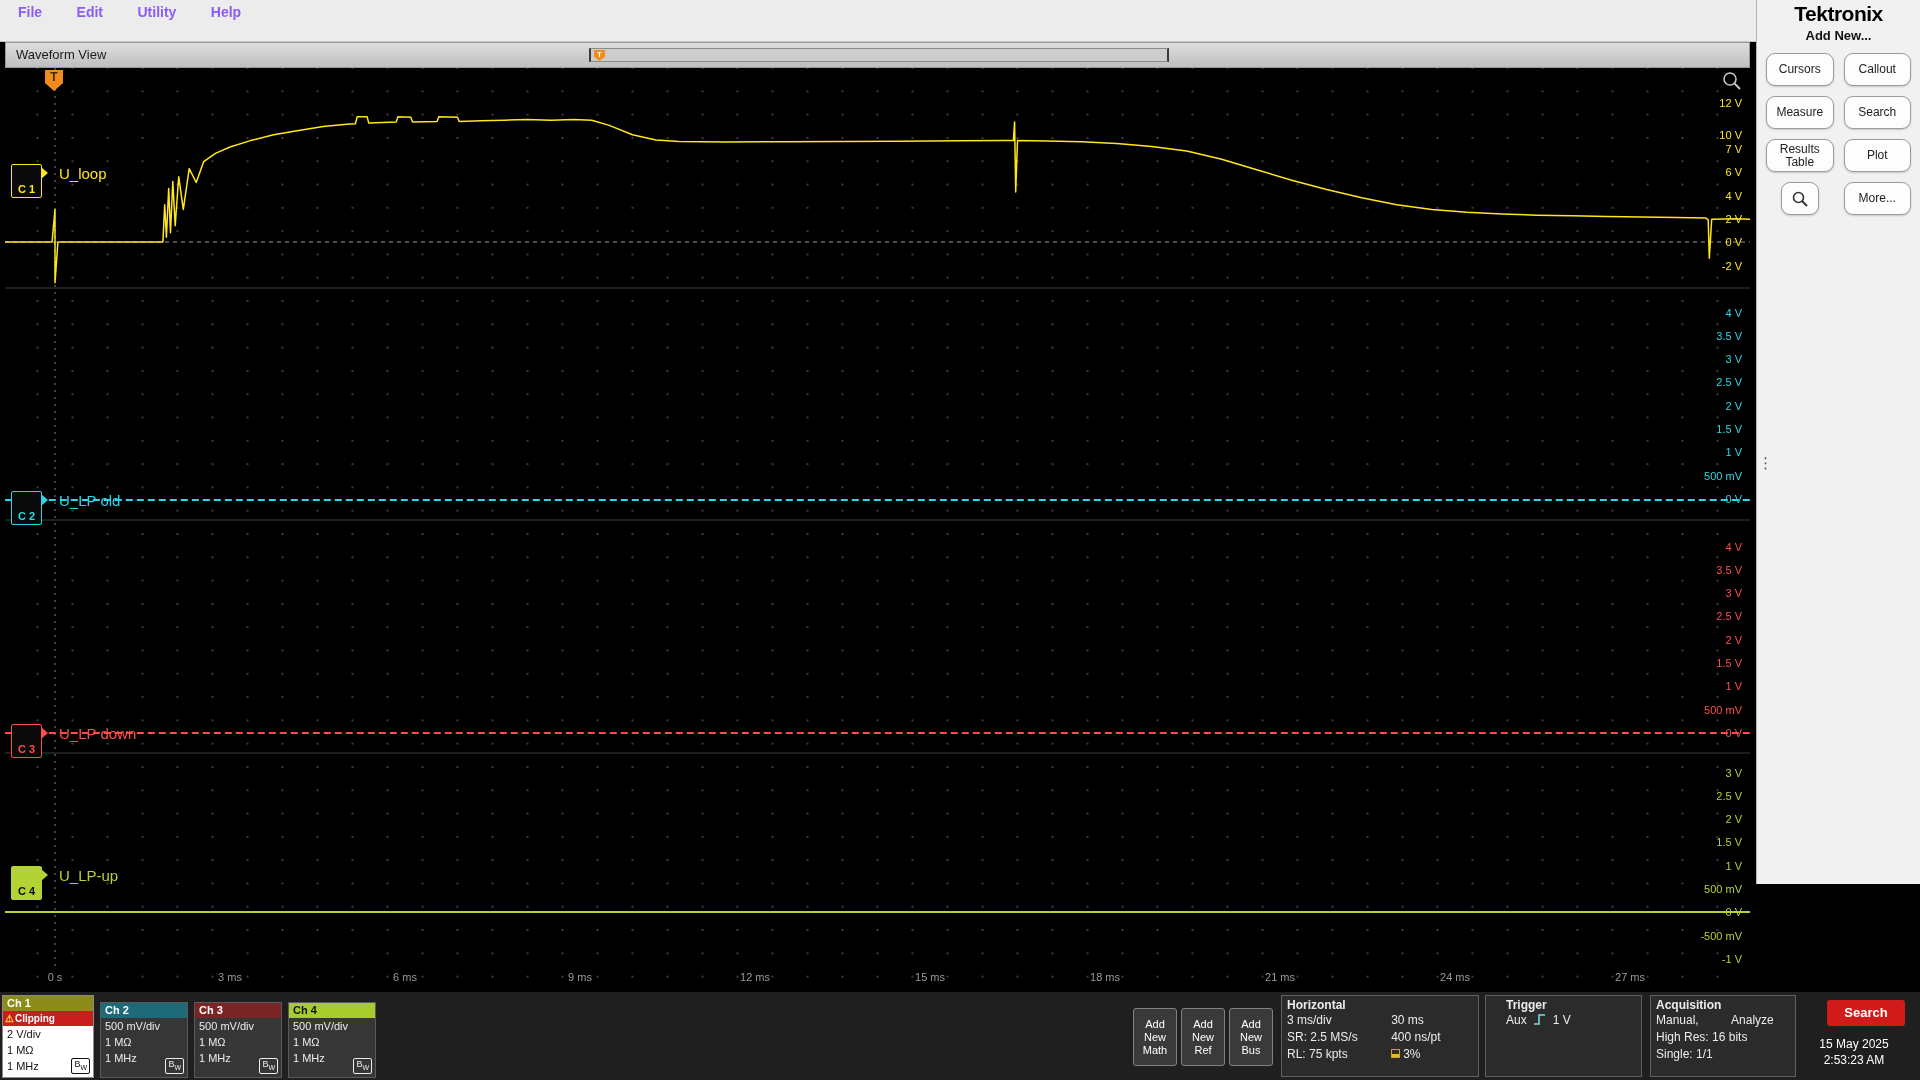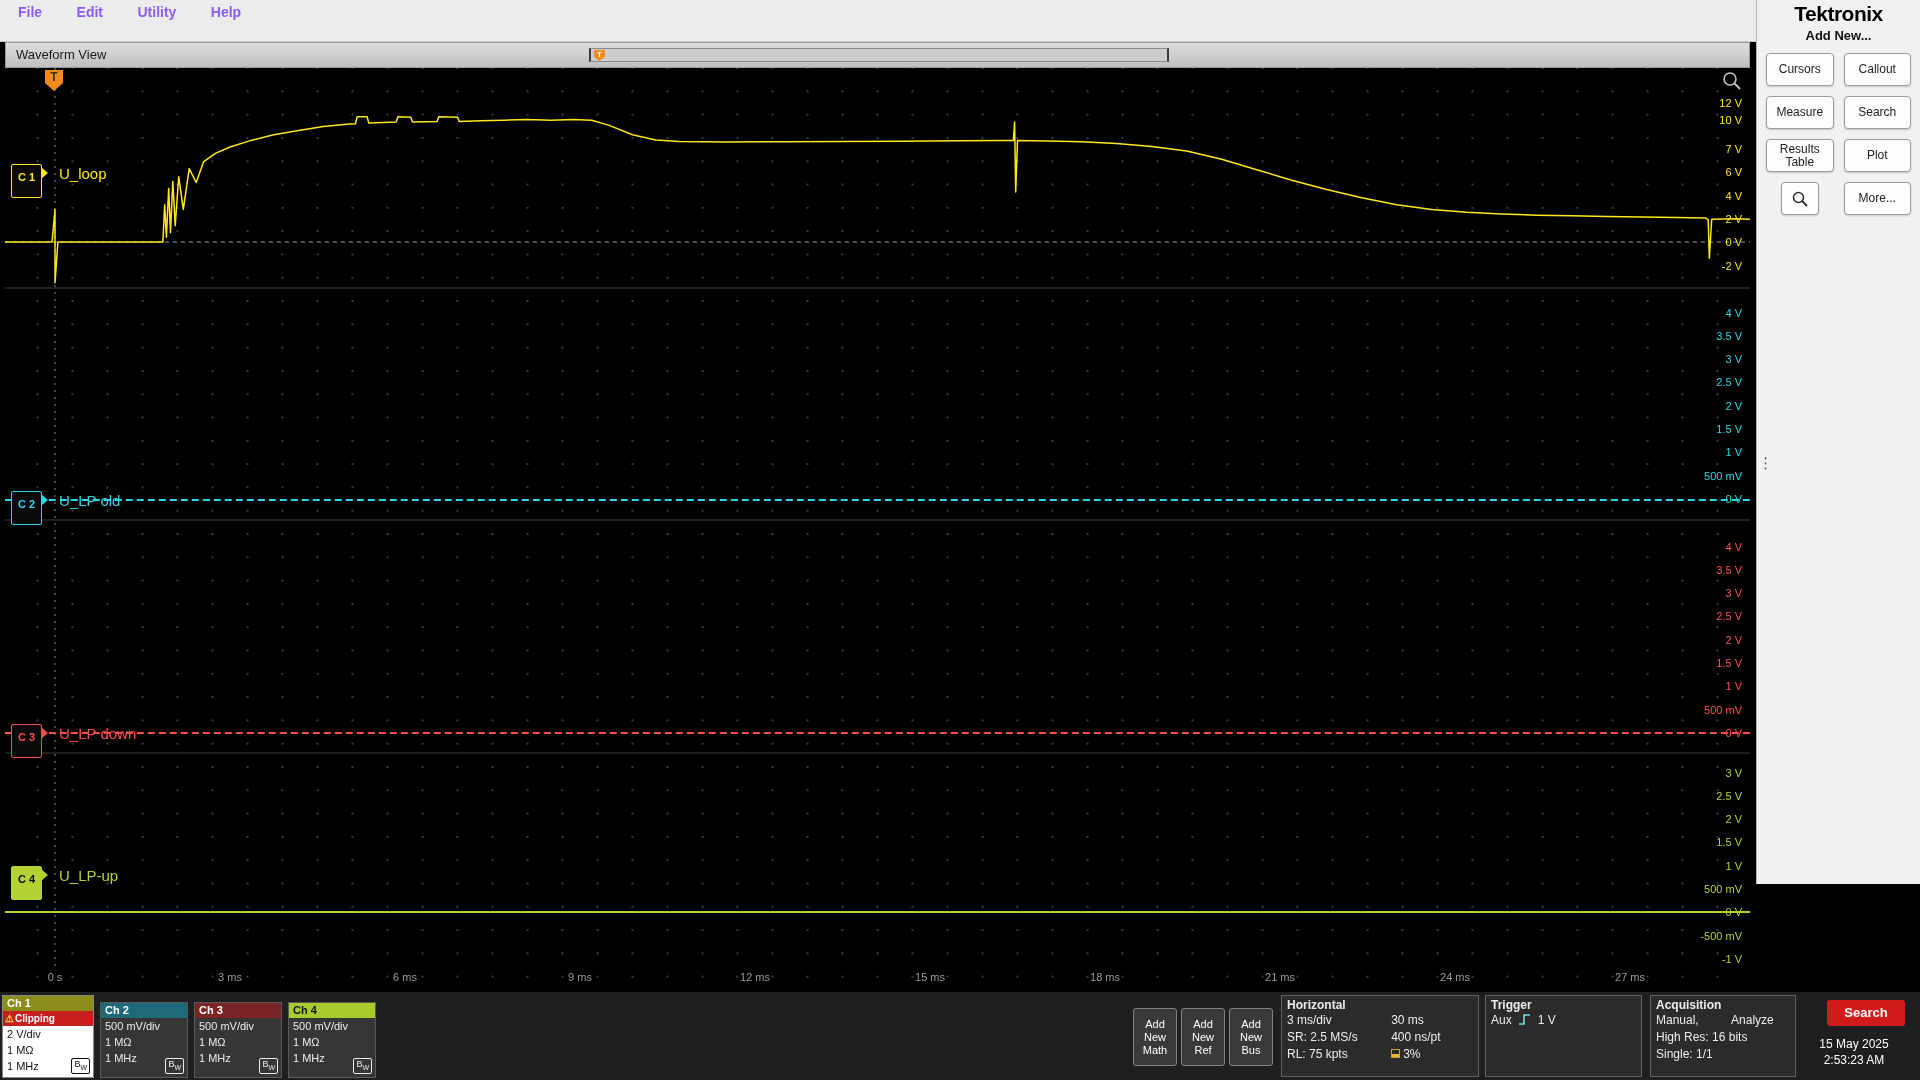--- a/index.html
+++ b/index.html
@@ -24,42 +24,42 @@
   
   #plot { position:absolute; left:5px; top:68px; width:1745px; height:924px; background-color:#000;
     background-image:radial-gradient(#3a3a3a 1.1px, transparent 1.4px);
     background-size:35px 23.3px; background-position:50px 35px; overflow:hidden; }
   #wave-svg { position:absolute; left:0; top:0; }
   .vlabel { position:absolute; right:8px; width:80px; text-align:right; font-size:11px; }
   .xlabel { position:absolute; top:903px; width:46px; text-align:center; font-size:11px; color:#9a9a9a; }
   #trig-flag { position:absolute; left:40px; top:2px; width:18px; height:21px; background:#f28c1e; color:#402c00;
     font-weight:700; font-size:12px; text-align:center; line-height:15px;
     clip-path:polygon(0 0,100% 0,100% 62%,50% 100%,0 62%); }
-  .badge { position:absolute; left:6px; height:34px; padding:4px 6px; font-size:11px; font-weight:700; line-height:16px;
+  .badge { position:absolute; left:6px; height:34px; padding:16px 6px; font-size:11px; font-weight:700; line-height:16px;
     background:#0a0a0a; border:1px solid currentColor; border-radius:2px; }
   .badge::after { content:''; position:absolute; right:-7px; top:2px; border-left:7px solid currentColor;
     border-top:6px solid transparent; border-bottom:6px solid transparent; }
   .badge.c1 { top:96px;  color:#ffe71c; }
   .badge.c2 { top:423px; color:#29d8e8; }
   .badge.c3 { top:656px; color:#ff4d4d; }
   .badge.c4 { top:798px; color:#0a0a0a; background:#b3d334; border-color:#b3d334; }
   .badge.c4::after { border-left-color:#b3d334; }
   .chlabel { position:absolute; left:54px; font-size:15px; }
   .chlabel.c1 { top:97px;  color:#ffe71c; }
   .chlabel.c2 { top:424px; color:#29d8e8; }
   .chlabel.c3 { top:657px; color:#ff4d4d; }
   .chlabel.c4 { top:799px; color:#b3d334; }
   #plot-zoom-icon { position:absolute; right:6px; top:2px; }
 
   
   #sidebar { position:absolute; left:1756px; top:0; width:164px; height:884px; background:#f1f1f1; border-left:1px solid #b5b5b5; }
   #logo { text-align:center; font-size:21px; font-weight:800; color:#000; margin-top:2px; letter-spacing:-0.5px; }
   #addnew { text-align:center; font-size:13px; font-weight:700; margin-top:2px; color:#111; }
   #sgrid { display:grid; grid-template-columns:1fr 1fr; gap:10px 10px; margin:10px 9px; }
-  .sbtn { height:33px; background:#fdfdfd; border:1px solid #9c9c9c; border-radius:4px; font-size:12px; color:#222;
+  .sbtn { height:33px; background:#fdfdfd; border:1px solid #9c9c9c; border-radius:9px; font-size:12px; color:#222;
     display:flex; align-items:center; justify-content:center; text-align:center; line-height:13px;
     box-shadow:0 1px 2px rgba(0,0,0,0.18); cursor:pointer; }
   .sbtn.iconbtn { width:38px; justify-self:center; }
   #splitter { position:absolute; left:1px; top:460px; width:8px; color:#555; font-size:15px; line-height:6px; text-align:center; }
 
   
   #bottombar { position:absolute; left:0; top:992px; width:1920px; height:88px; background:#1f1f1f; }
   .chtile { position:absolute; border:1px solid #5a5a5a; font-size:11px; cursor:pointer; }
   .tile-head { height:15px; font-weight:700; padding-left:4px; line-height:15px; font-size:11px; }
   .tile-line { padding-left:4px; line-height:16px; white-space:nowrap; }
@@ -75,21 +75,21 @@
   .bw { position:absolute; right:3px; bottom:3px; font-size:9px; border:1px solid currentColor; padding:0 2px; border-radius:2px; line-height:10px; }
   .bw sub { font-size:7px; }
   .addbtn { position:absolute; top:16px; width:44px; height:58px; background:#3a3a3a; border:1px solid #828282; border-radius:3px;
     color:#fff; font-size:11px; display:flex; flex-direction:column; align-items:center; justify-content:center; line-height:13px; cursor:pointer; }
   #add-math { left:1133px; } #add-ref { left:1181px; } #add-bus { left:1229px; }
   .panel { position:absolute; top:3px; height:82px; background:#2b2b2b; border:1px solid #5f5f5f; color:#ececec; font-size:12px; cursor:pointer; }
   .panel-title { font-weight:700; padding:2px 5px 0; font-size:12px; }
   .prow { display:flex; padding:0 5px; line-height:17px; white-space:nowrap; }
   .prow .l { width:56%; }
   #panel-h { left:1281px; width:198px; }
-  #panel-t { left:1485px; width:157px; }
+  #panel-t { left:1485px; width:157px;padding-left:15px; }
   #panel-a { left:1650px; width:146px; }
   .pctbox { display:inline-block; width:9px; height:9px; border:1px solid #c9a227;
     background:linear-gradient(#2b2b2b 60%, #e8b73a 60%); margin-right:3px; }
   .edge-icon { margin:0 6px; }
   #stopped { position:absolute; left:1827px; top:8px; width:78px; height:26px; background:#d11a1a; color:#fff;
     font-weight:700; font-size:13px; text-align:center; line-height:26px; border-radius:3px; cursor:pointer; }
   #datetime { position:absolute; left:1796px; top:44px; width:116px; text-align:center; color:#fff; font-size:12px; line-height:16px; }
 </style>
 </head>
 <body>
@@ -151,21 +151,21 @@
   <div class="badge c3">C 3</div>
   <div class="chlabel c3">U_LP down</div>
   <div class="badge c4">C 4</div>
   <div class="chlabel c4">U_LP-up</div>
 
   <svg id="plot-zoom-icon" width="24" height="24" viewBox="0 0 24 24">
     <circle cx="10" cy="9" r="6" fill="none" stroke="#c4c4c4" stroke-width="1.6"></circle>
     <line x1="14.5" y1="13.5" x2="20" y2="19" stroke="#c4c4c4" stroke-width="2"></line>
   </svg>
 <div class="vlabel" style="top: 28.5px; color: rgb(255, 231, 28);">12 V</div>
-    <div class="vlabel" style="top: 46px; color: rgb(255, 231, 28); text-align: right;">10 V</div>
+    <div class="vlabel" style="top: 61px; color: rgb(255, 231, 28); text-align: right;">10 V</div>
     <div class="vlabel" style="top: 75.1px; color: rgb(255, 231, 28);">7 V</div>
     <div class="vlabel" style="top: 98.4px; color: rgb(255, 231, 28);">6 V</div>
     <div class="vlabel" style="top: 121.7px; color: rgb(255, 231, 28);">4 V</div>
     <div class="vlabel" style="top: 145px; color: rgb(255, 231, 28);">2 V</div>
     <div class="vlabel" style="top: 168.3px; color: rgb(255, 231, 28);">0 V</div>
     <div class="vlabel" style="top: 191.6px; color: rgb(255, 231, 28);">-2 V</div>
     <div class="vlabel" style="top: 238.5px; color: rgb(41, 216, 232);">4 V</div>
     <div class="vlabel" style="top: 261.8px; color: rgb(41, 216, 232);">3.5 V</div>
     <div class="vlabel" style="top: 285.1px; color: rgb(41, 216, 232);">3 V</div>
     <div class="vlabel" style="top: 308.4px; color: rgb(41, 216, 232);">2.5 V</div>

